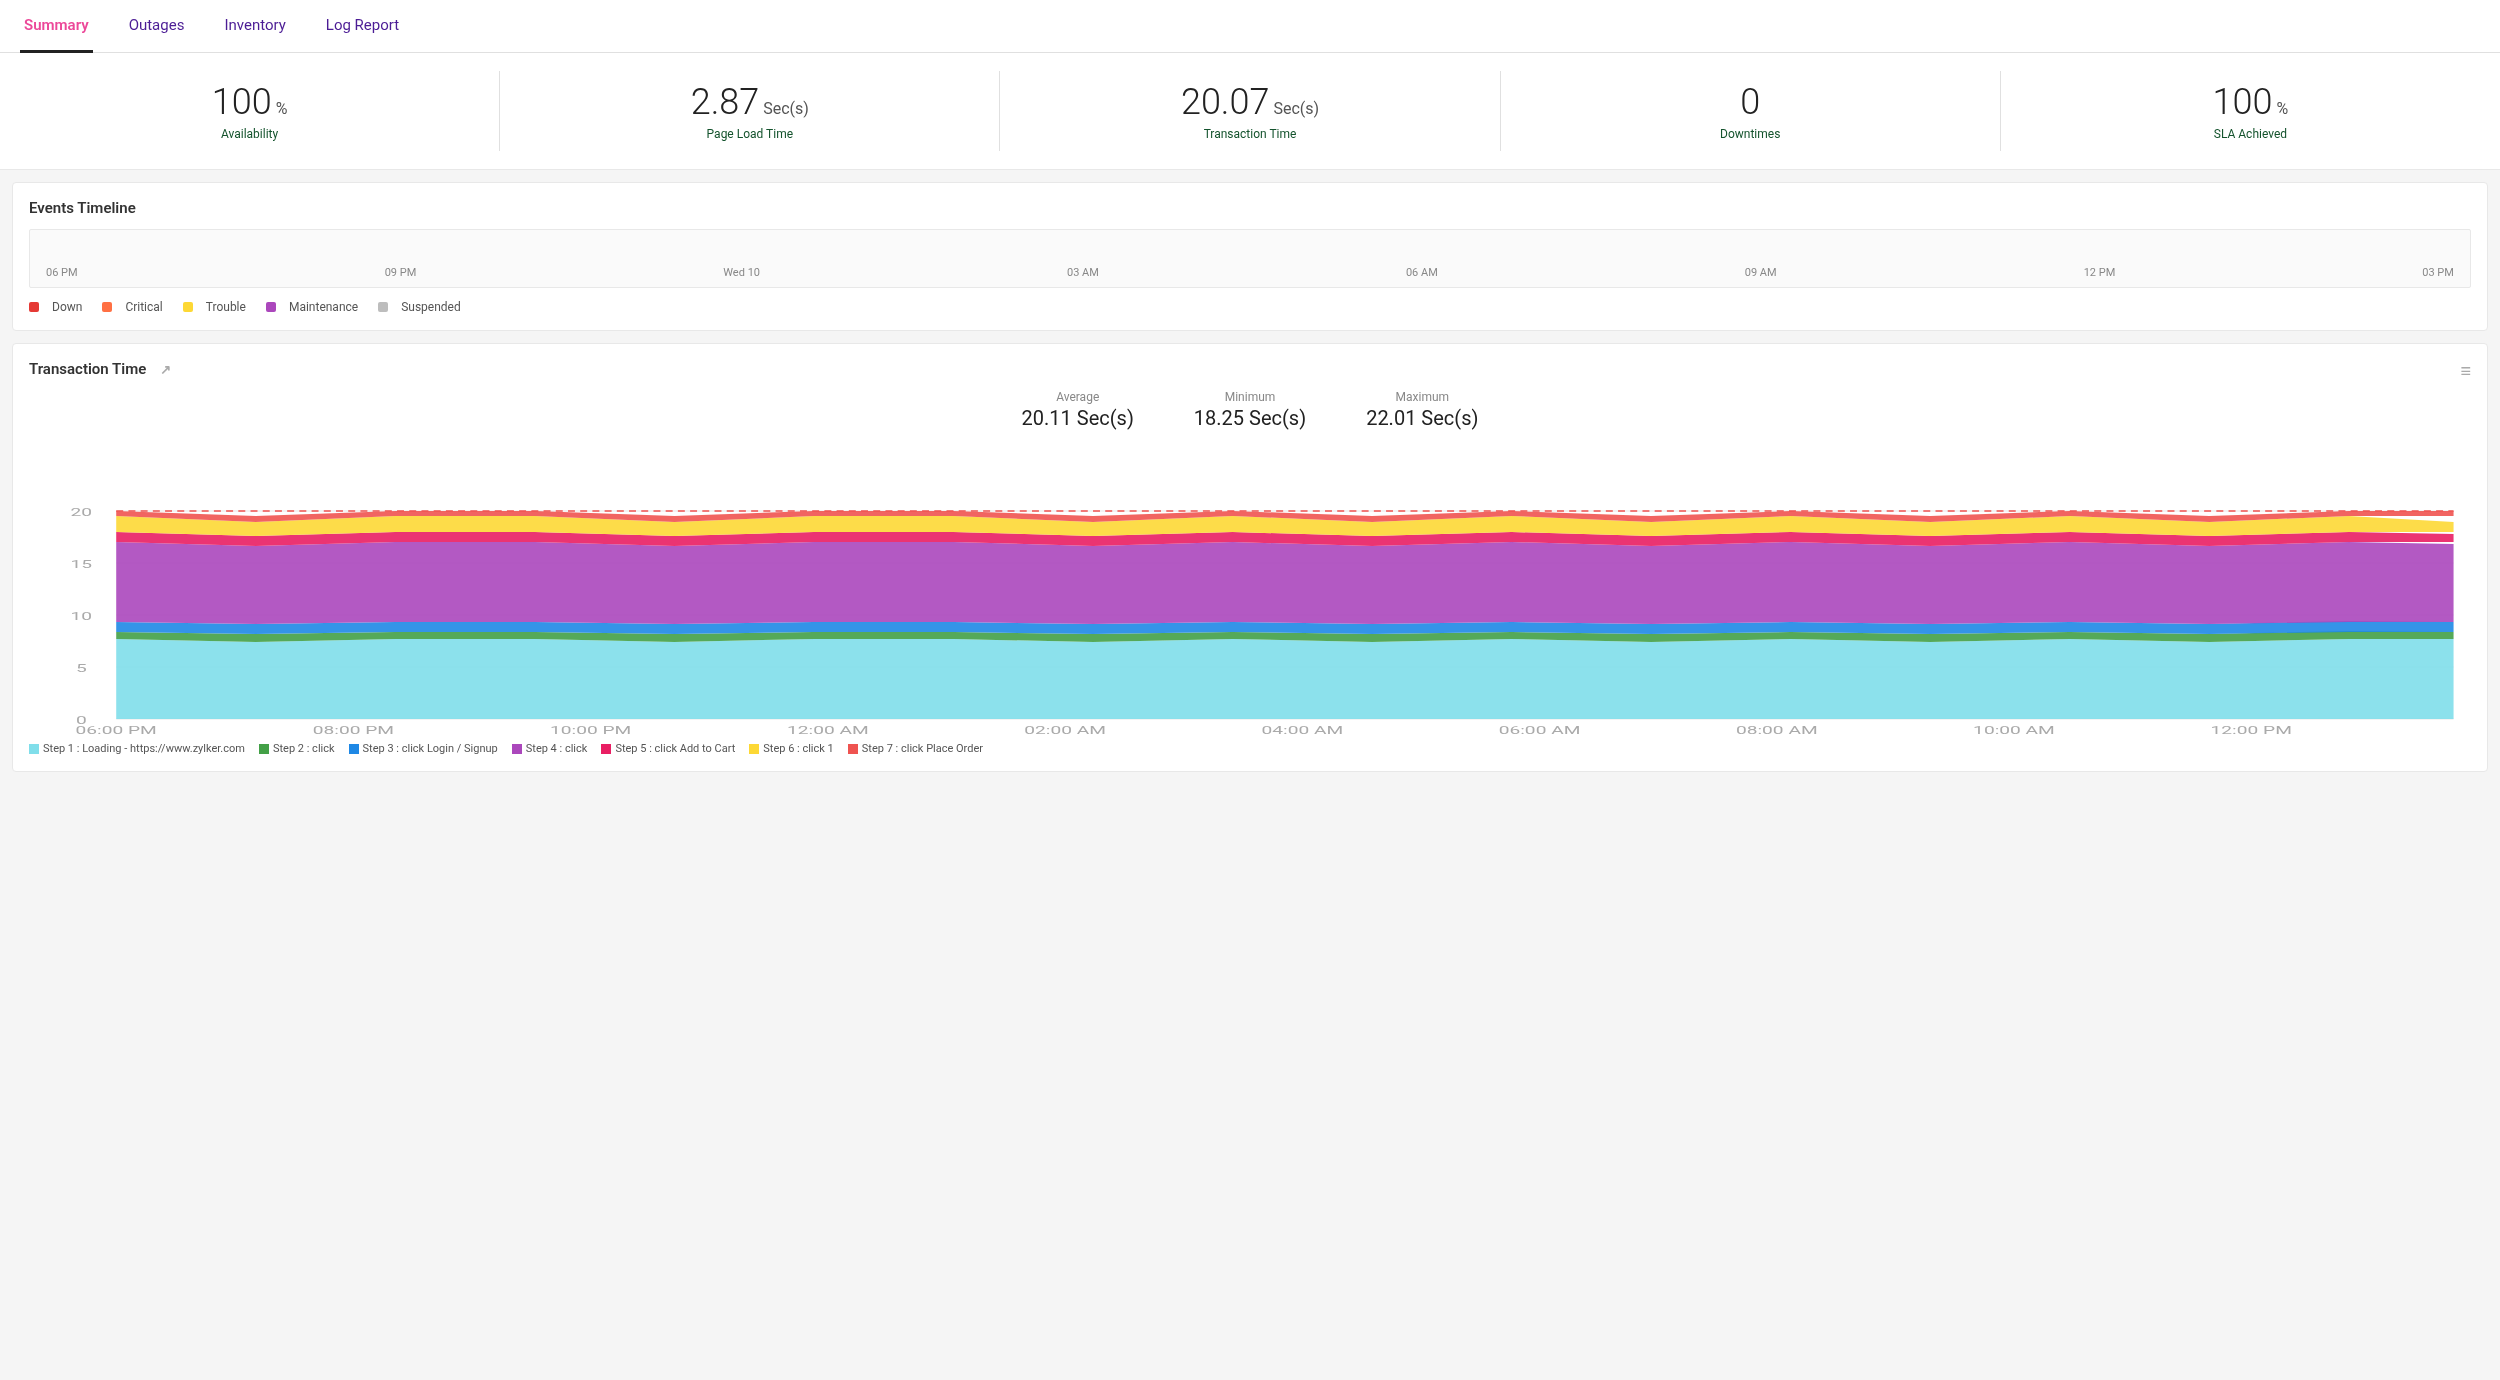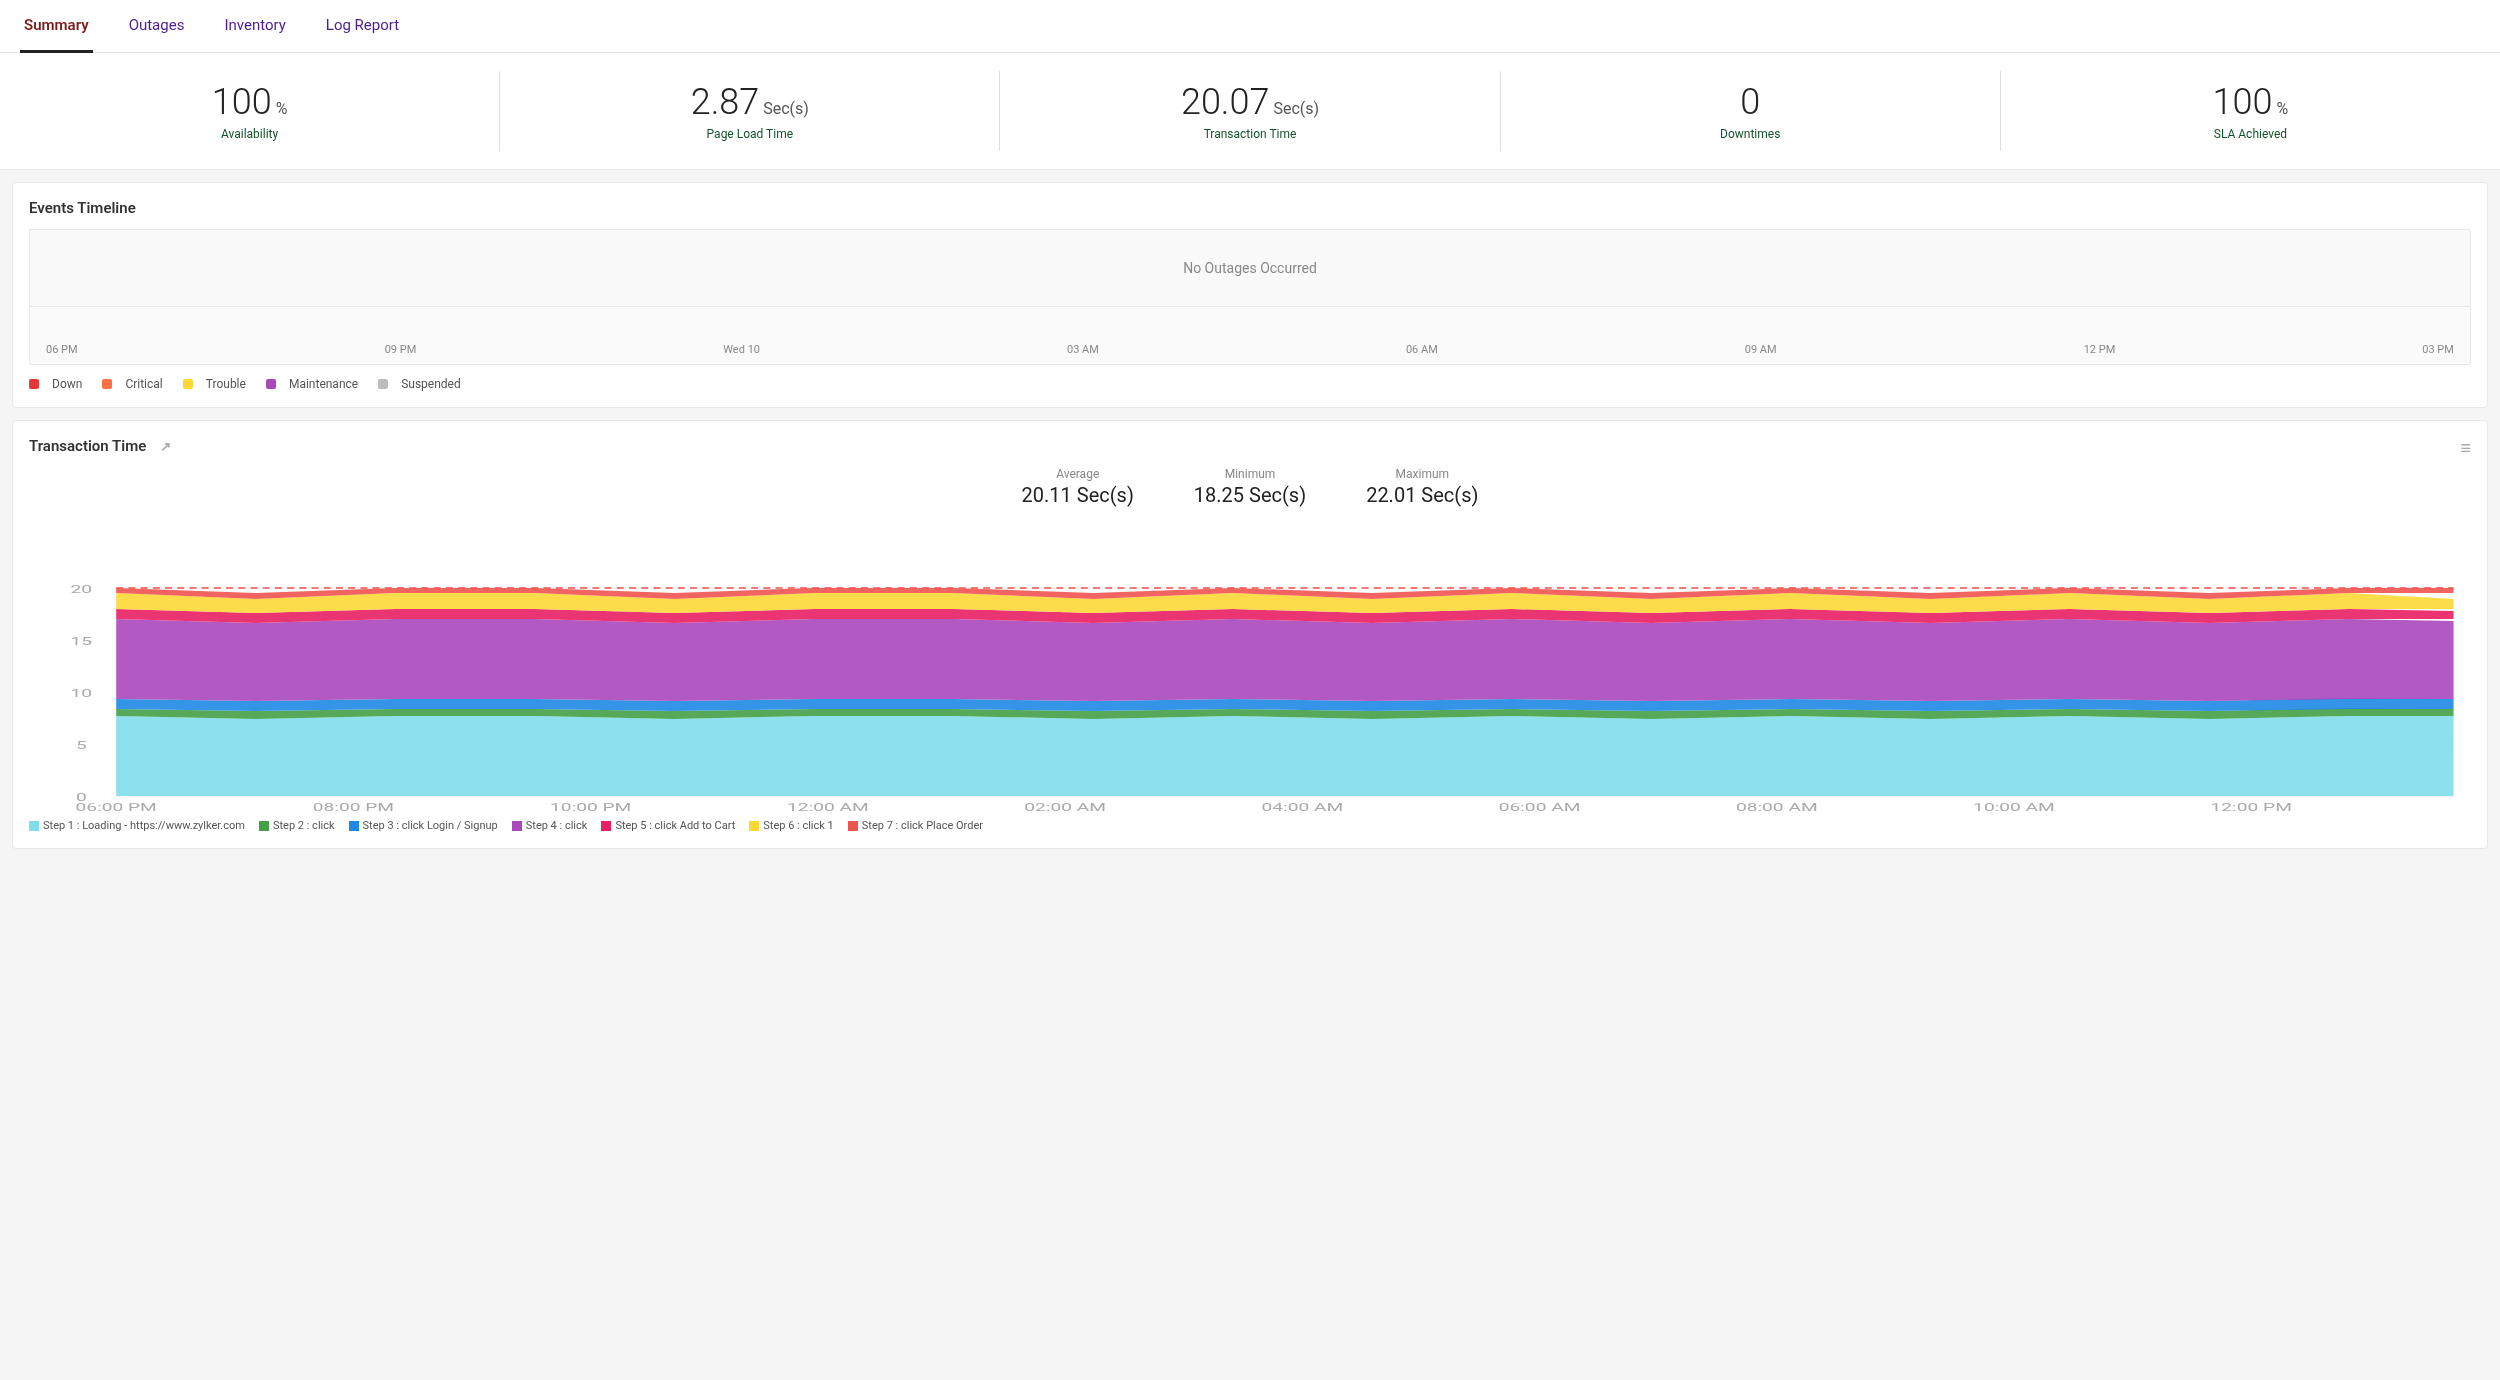--- a/index.html
+++ b/index.html
@@ -2,21 +2,21 @@
 <html><head>
   <meta charset="utf-8">
   <style>
     * { box-sizing: border-box; margin: 0; padding: 0; }
     body { font-family: -apple-system, BlinkMacSystemFont, 'Segoe UI', Roboto, sans-serif; background: #f5f5f5; color: #333; font-size: 14px; }
     .page { background: #f5f5f5; min-height: 100vh; padding: 0; }
     
     
     .tabs { background: #fff; border-bottom: 1px solid #e0e0e0; padding: 0 20px; display: flex; align-items: flex-end; gap: 32px; }
     .tab { padding: 16px 4px; cursor: pointer; font-size: 15px; color: #4c1d95; border-bottom: 3px solid transparent; margin-bottom: -1px; }
-    .tab.active { color: #7f1d1d; border-bottom: 3px solid #222; font-weight: 600; }
+    .tab.active { color: #ec4899; border-bottom: 3px solid #222; font-weight: 600; }
     
     
     .metrics-bar { background: #fff; display: flex; align-items: center; border-bottom: 1px solid #e8e8e8; padding: 18px 0; }
     .metric-item { flex: 1; text-align: center; padding: 10px 20px; }
     .metric-item + .metric-item { border-left: 1px solid #e0e0e0; }
     .metric-value { font-size: 36px; font-weight: 300; color: #222; display: flex; align-items: baseline; justify-content: center; gap: 4px; }
     .metric-value .unit { font-size: 16px; font-weight: 400; color: #555; }
     .metric-label { font-size: 12px; color: #14532d; margin-top: 4px; }
     
     
@@ -96,21 +96,20 @@
       </div>
       <div class="metric-label">SLA Achieved</div>
     </div>
   </div>
 
   <div class="section">
     <div class="section-title">
       <span>Events Timeline</span>
     </div>
     <div class="timeline-container">
-      <div class="timeline-empty">No Outages Occurred</div>
       <div class="timeline-axis">
         <span class="timeline-axis-label">06 PM</span>
         <span class="timeline-axis-label">09 PM</span>
         <span class="timeline-axis-label">Wed 10</span>
         <span class="timeline-axis-label">03 AM</span>
         <span class="timeline-axis-label">06 AM</span>
         <span class="timeline-axis-label">09 AM</span>
         <span class="timeline-axis-label">12 PM</span>
         <span class="timeline-axis-label">03 PM</span>
       </div>

